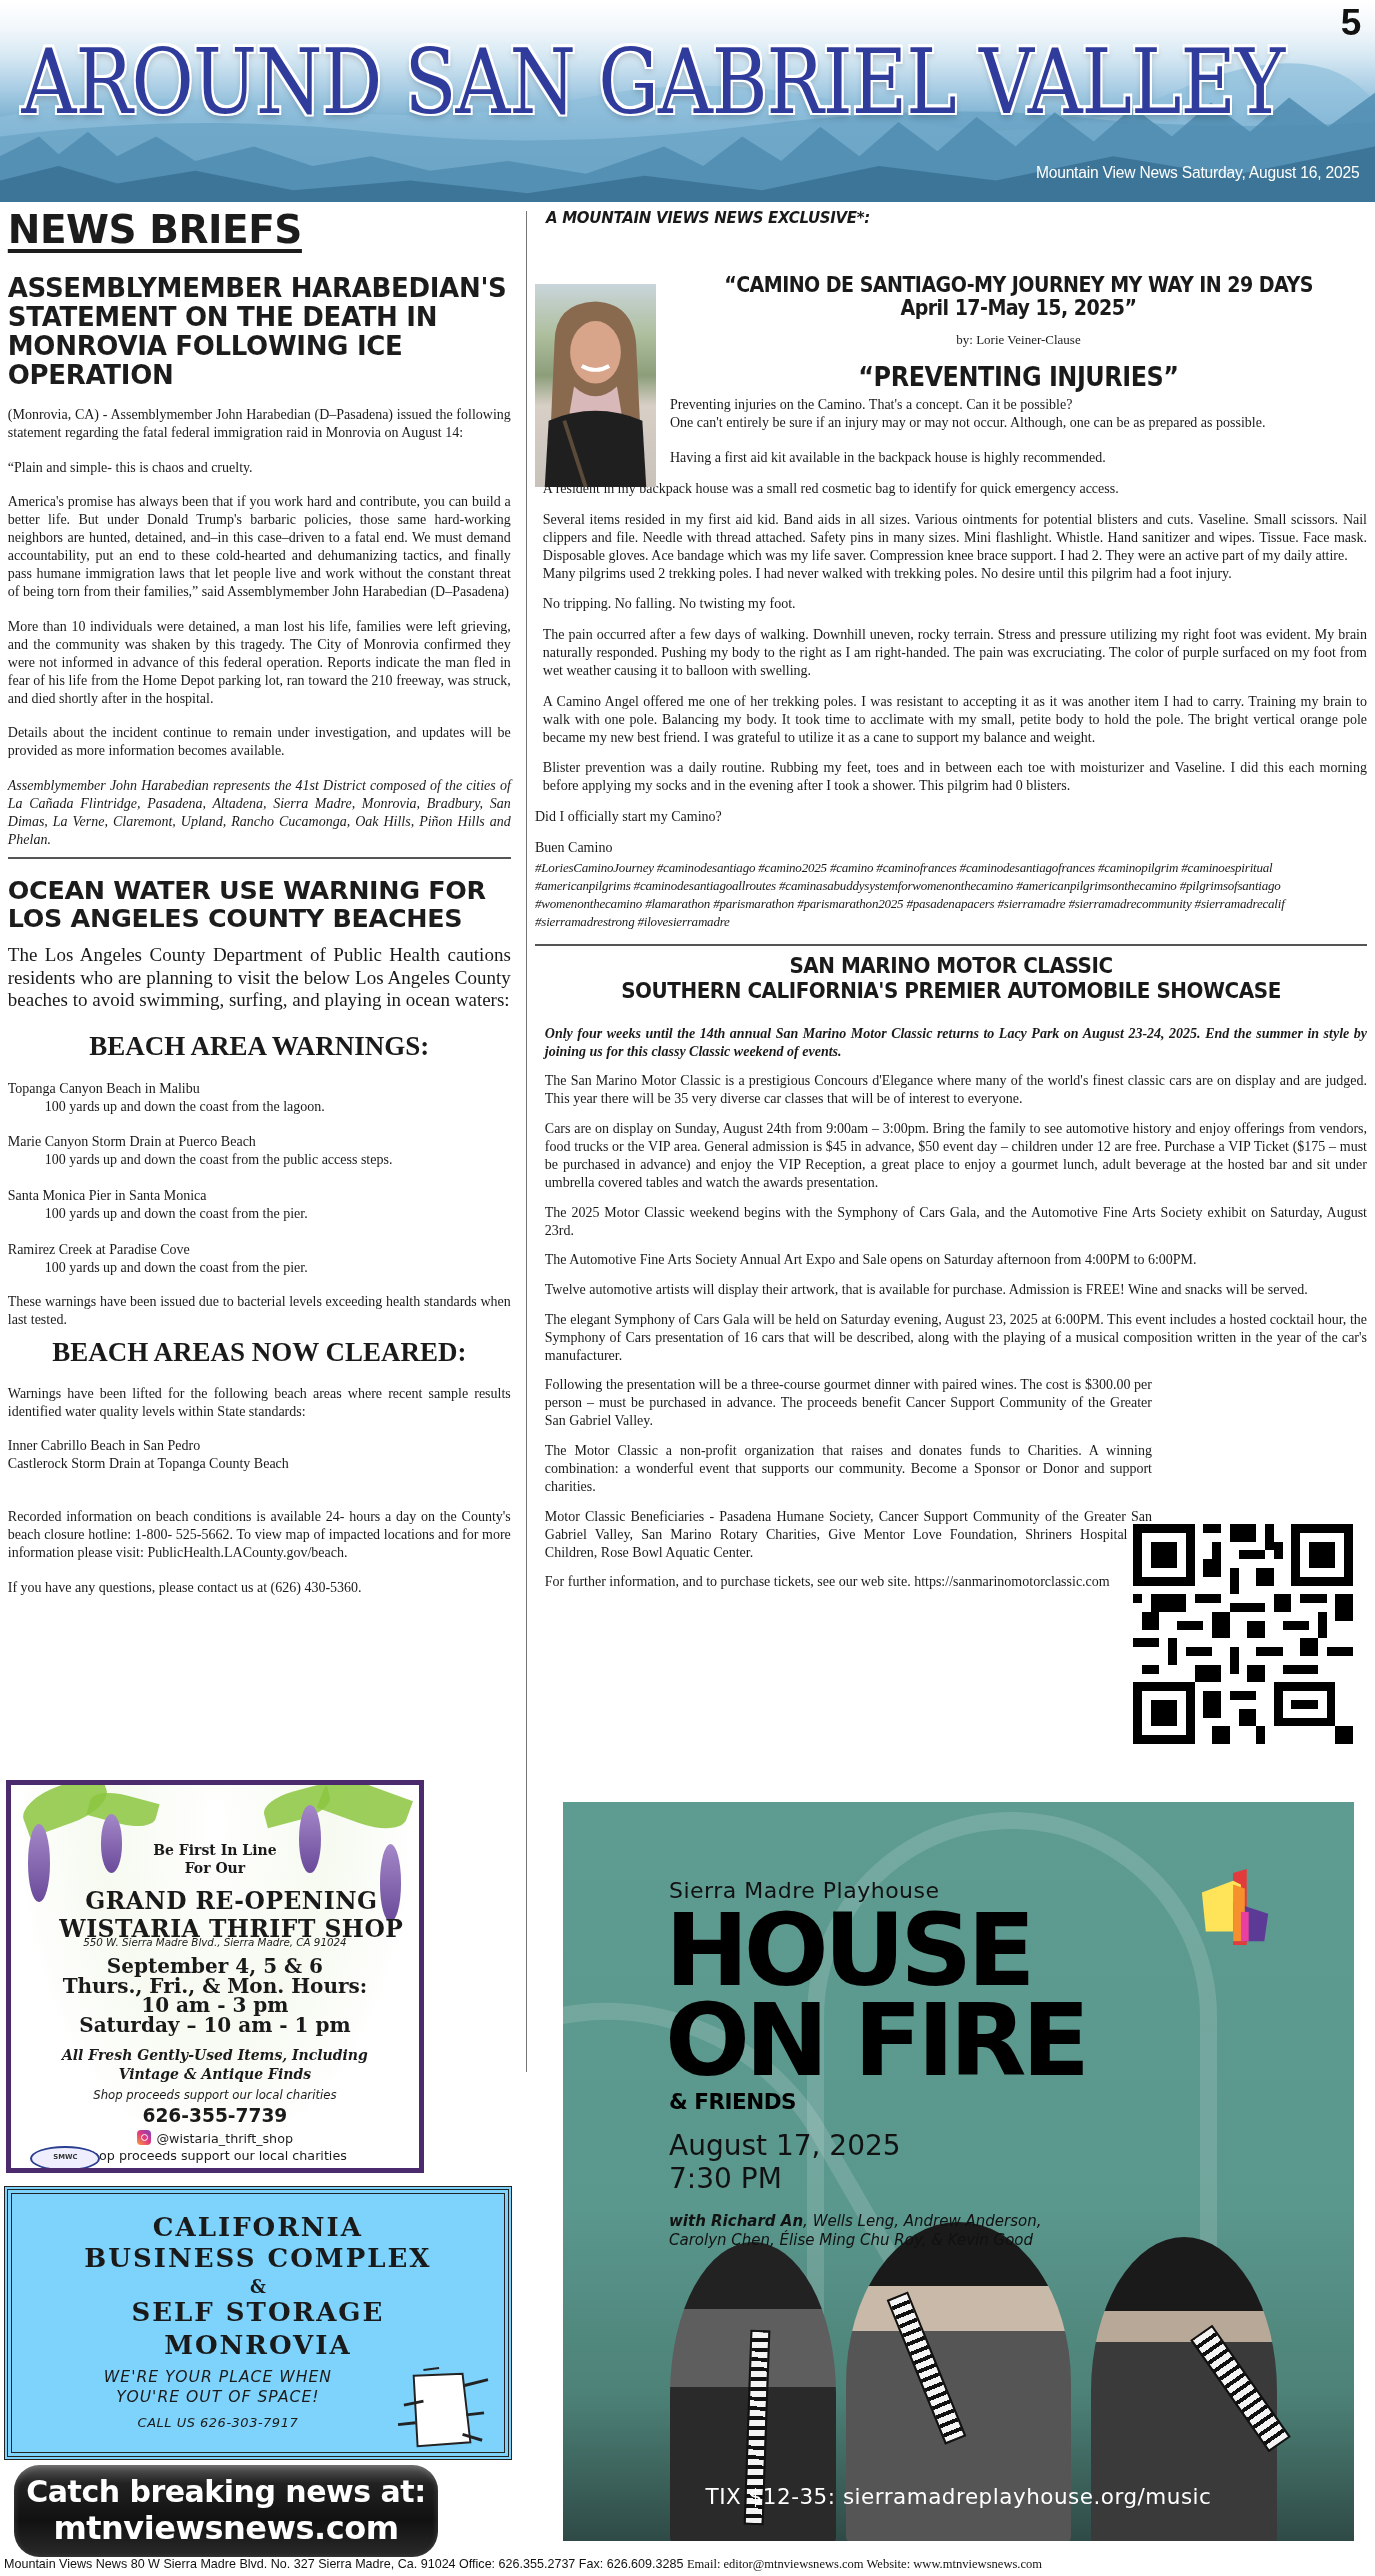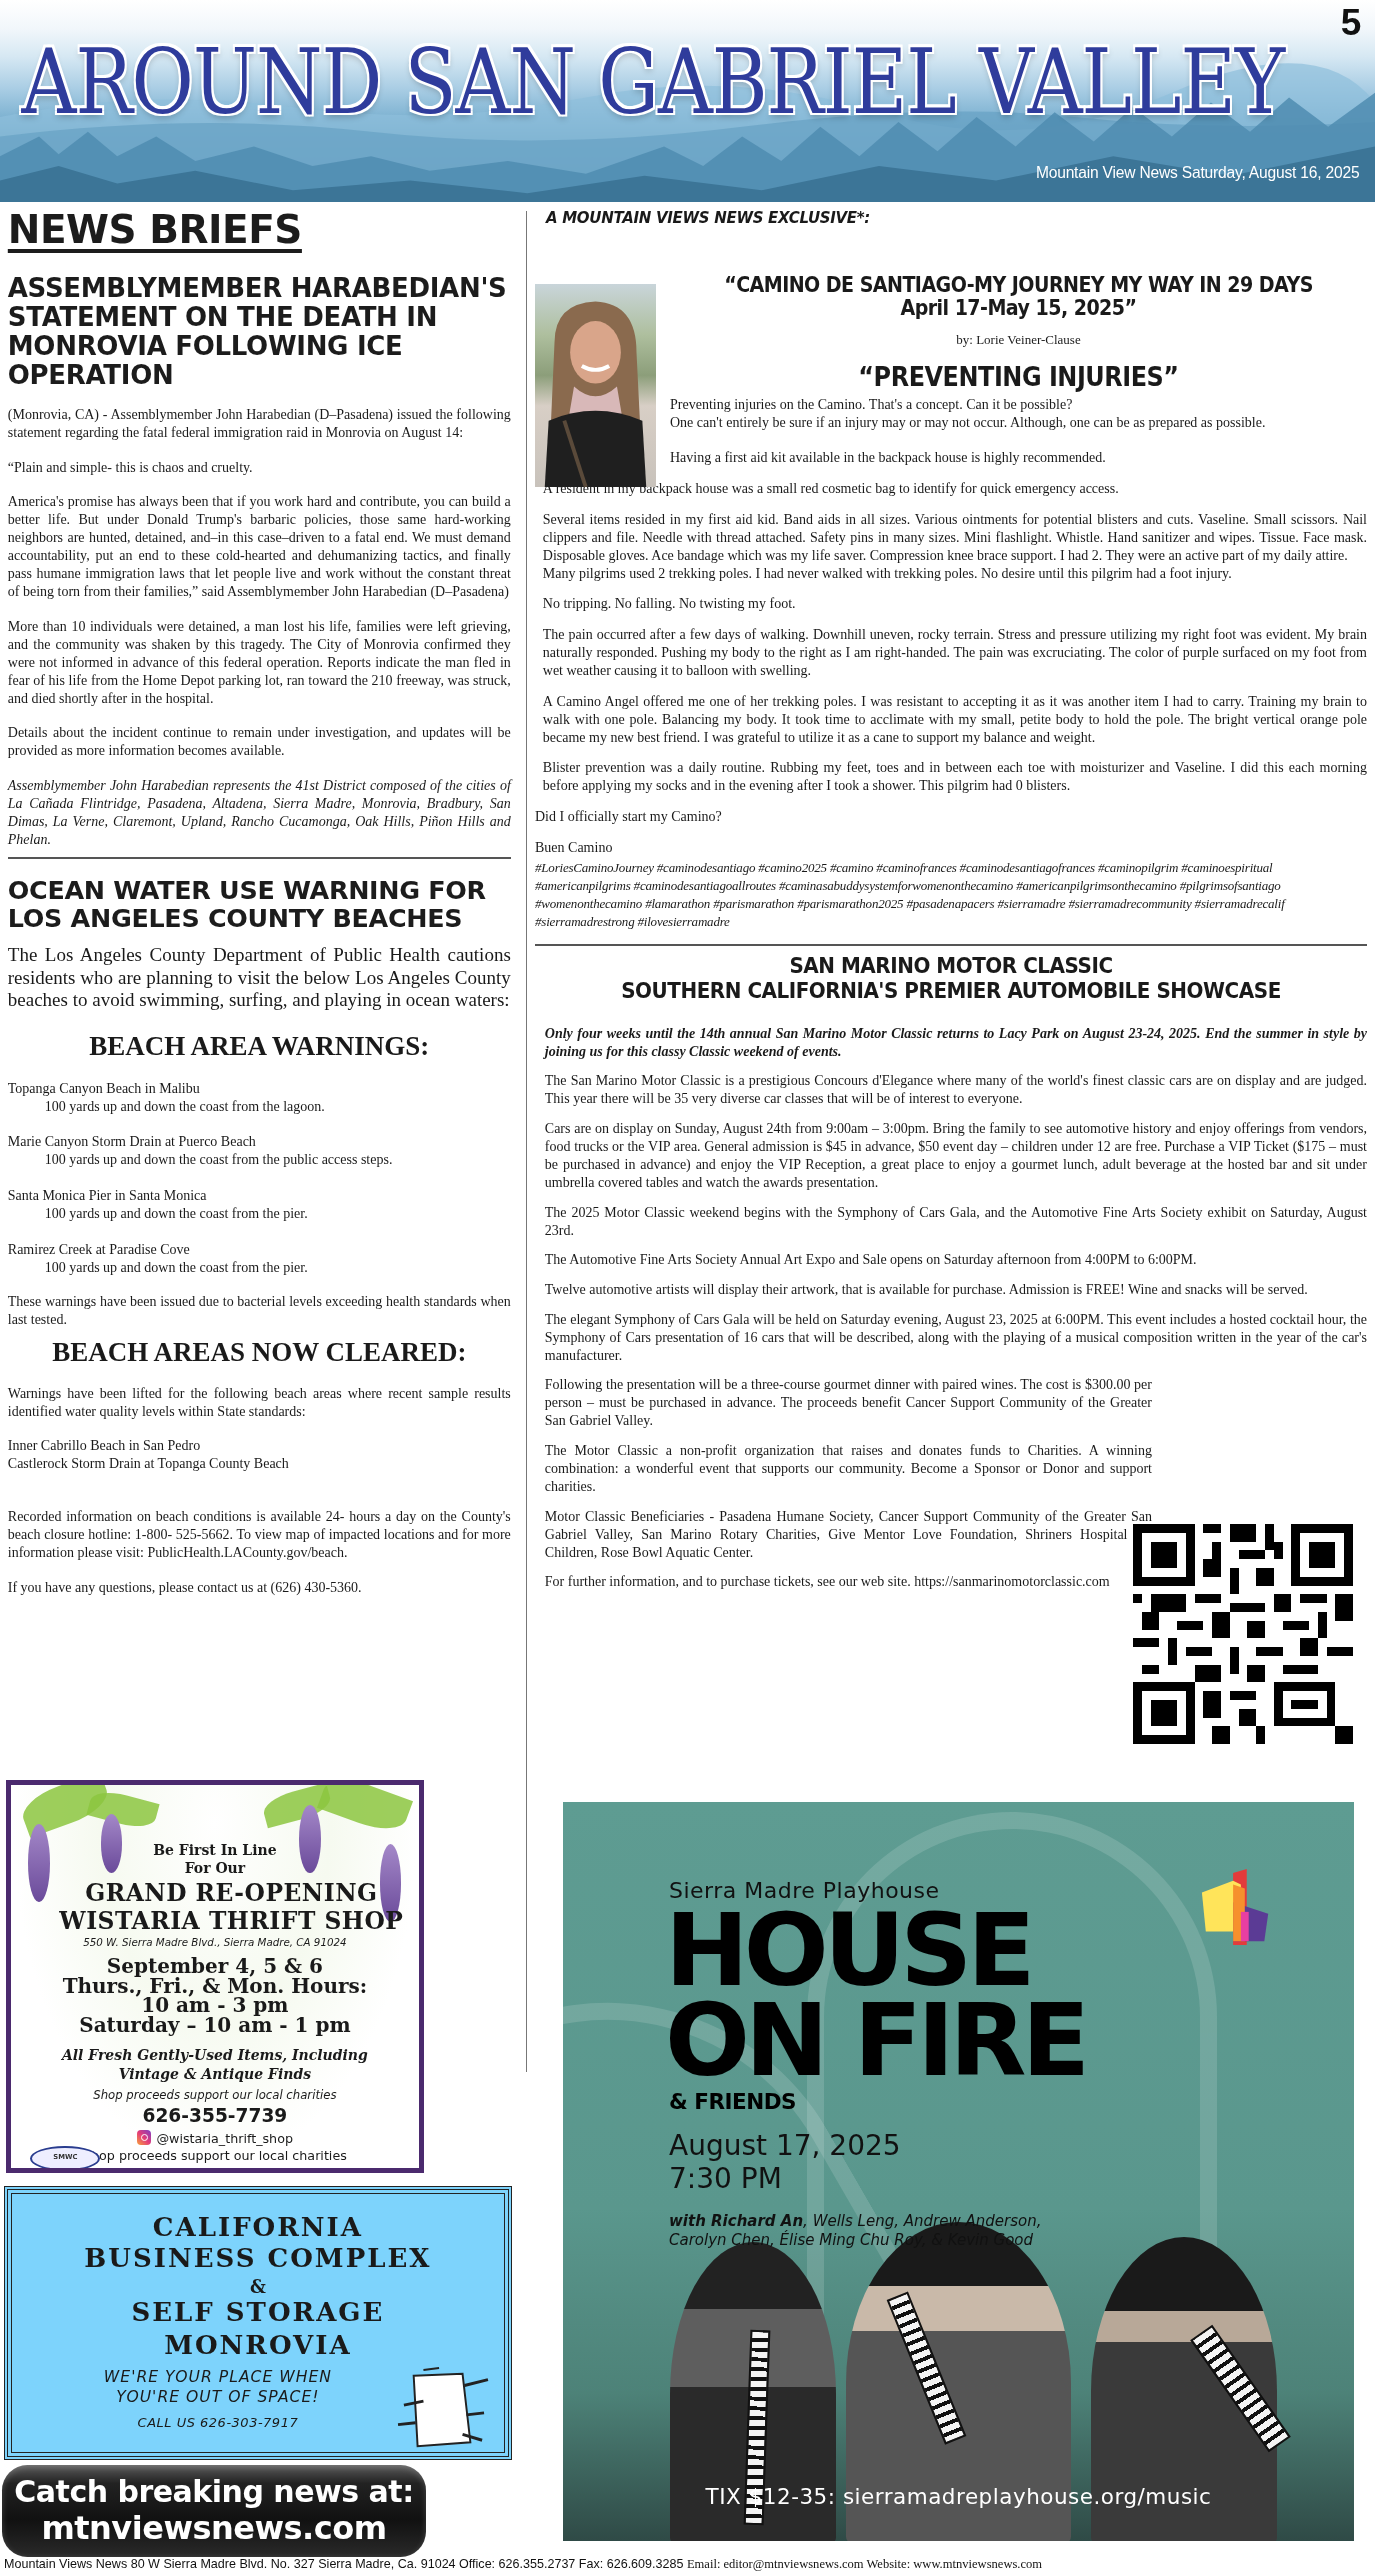--- a/index.html
+++ b/index.html
@@ -53,21 +53,21 @@
   
   .ad-wistaria {
     position: absolute; left: 5.9px; top: 1780px; width: 418px; height: 393px;
     border: 5.9px solid #4b2a6e;
     background: radial-gradient(ellipse at 50% 10%, #ffffff 0%, #f6faf0 40%, #ffffff 70%);
     text-align: center; overflow: hidden;
   }
   .leaf { position: absolute; border-radius: 50% 0; background: #8cc63f; opacity: 0.85; }
   .wis { position: absolute; width: 21.5px; border-radius: 50%; background: linear-gradient(180deg,#a488c8,#6a4a9a); }
   .ad-wistaria .t1 { position: absolute; left: 0; width: 100%; top: 57px; font-family: "DejaVu Serif", serif; font-weight: bold; font-size: 14px; line-height: 17.6px; }
-  .ad-wistaria .t2 { position: absolute; left: 0; width: 100%; top: 94px; font-family: "DejaVu Serif", serif; font-weight: bold; font-size: 23.4px; line-height: 28px; letter-spacing: 0.5px; padding-left: 33px; }
+  .ad-wistaria .t2 { position: absolute; left: 0; width: 100%; top: 102px; font-family: "DejaVu Serif", serif; font-weight: bold; font-size: 23.4px; line-height: 28px; letter-spacing: 0.5px; padding-left: 33px; }
   .ad-wistaria .addr { position: absolute; left: 0; width: 100%; top: 151px; font-family: "DejaVu Sans", sans-serif; font-style: italic; font-size: 10.3px; }
   .ad-wistaria .dates { position: absolute; left: 0; width: 100%; top: 172px; font-family: "DejaVu Serif", serif; font-weight: bold; font-size: 20px; line-height: 19.5px; }
   .ad-wistaria .items { position: absolute; left: 0; width: 100%; top: 261px; font-family: "DejaVu Serif", serif; font-weight: bold; font-style: italic; font-size: 14px; line-height: 18.6px; }
   .ad-wistaria .support1 { position: absolute; left: 0; width: 100%; top: 303px; font-family: "DejaVu Sans", sans-serif; font-style: italic; font-size: 11.7px; }
   .ad-wistaria .phone { position: absolute; left: 0; width: 100%; top: 320px; font-family: "DejaVu Sans", sans-serif; font-weight: bold; font-size: 18.6px; }
   .ad-wistaria .ig { position: absolute; left: 0; width: 100%; top: 345px; font-family: "DejaVu Sans", sans-serif; font-size: 12.7px; }
   .ig-icon { display: inline-block; width: 14.7px; height: 14.7px; border-radius: 3.9px; background: linear-gradient(45deg,#f9a13b,#e23a7a,#7b3fc4); vertical-align: -2px; margin-right: 4.9px; position: relative; }
   .ig-icon::after { content: ""; position: absolute; left: 3.9px; top: 3.9px; width: 4.9px; height: 4.9px; border: 1.5px solid #fff; border-radius: 50%; }
   .ad-wistaria .support2 { position: absolute; left: 0; width: 100%; top: 363px; font-family: "DejaVu Sans", sans-serif; font-size: 12.7px; }
   .smwc-logo { position: absolute; left: 19.5px; top: 361px; width: 70px; height: 25.4px; border: 2.9px solid #2a3d8f; border-radius: 50%; background: #eef; font-size: 6.8px; font-family: "DejaVu Sans", sans-serif; font-weight: bold; line-height: 19.5px; color: #333; }
@@ -81,21 +81,21 @@
   .ad-storage .l1 { position: absolute; left: 0; width: 100%; top: 21.5px; }
   .ad-storage .l2 { position: absolute; left: 0; width: 100%; top: 53px; }
   .ad-storage .amp { position: absolute; left: 0; width: 100%; top: 86px; font-family: "DejaVu Serif", serif; font-weight: bold; font-size: 17.6px; }
   .ad-storage .l3 { position: absolute; left: 0; width: 100%; top: 107px; }
   .ad-storage .l4 { position: absolute; left: 0; width: 100%; top: 140px; }
   .ad-storage .tag { position: absolute; left: 49px; width: 322px; top: 178px; font-family: "DejaVu Sans", sans-serif; font-style: italic; font-size: 15.6px; line-height: 19.5px; letter-spacing: 1px; }
   .ad-storage .call { position: absolute; left: 49px; width: 322px; top: 225px; font-family: "DejaVu Sans", sans-serif; font-style: italic; font-size: 13px; letter-spacing: 0.5px; }
   .storage-sketch { position: absolute; left: 386px; top: 176px; width: 98px; height: 86px; }
 
   .breaking-banner {
-    position: absolute; left: 2px; top: 2465px; width: 424px; height: 92px;
+    position: absolute; left: 14px; top: 2465px; width: 424px; height: 92px;
     background: linear-gradient(180deg,#5a5a5a 0%,#222 20%,#111 60%,#2a2a2a 100%);
     border-radius: 25.4px; text-align: center; color: #fff;
     font-family: "DejaVu Sans", sans-serif; font-weight: bold;
     box-shadow: inset 0 2px 5.9px rgba(255,255,255,0.2);
   }
   .breaking-banner .b1 { font-size: 30px; line-height: 37px; margin-top: 7.8px; letter-spacing: -0.5px; }
   .breaking-banner .b2 { font-size: 32px; line-height: 37px; letter-spacing: -0.5px; }
 
   .footer {
     position: absolute; left: 3.9px; top: 2556px; width: 1372px; height: 19.5px; white-space: nowrap;

